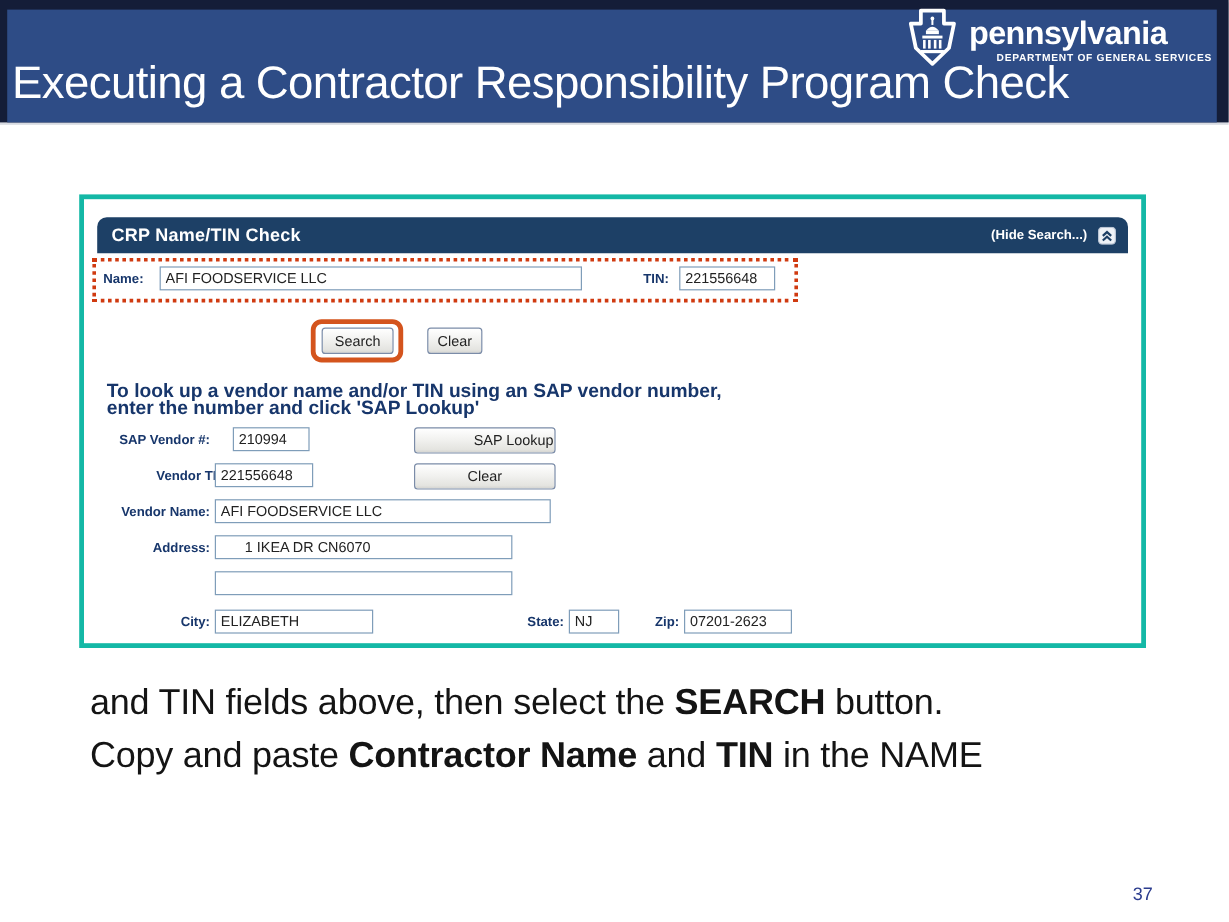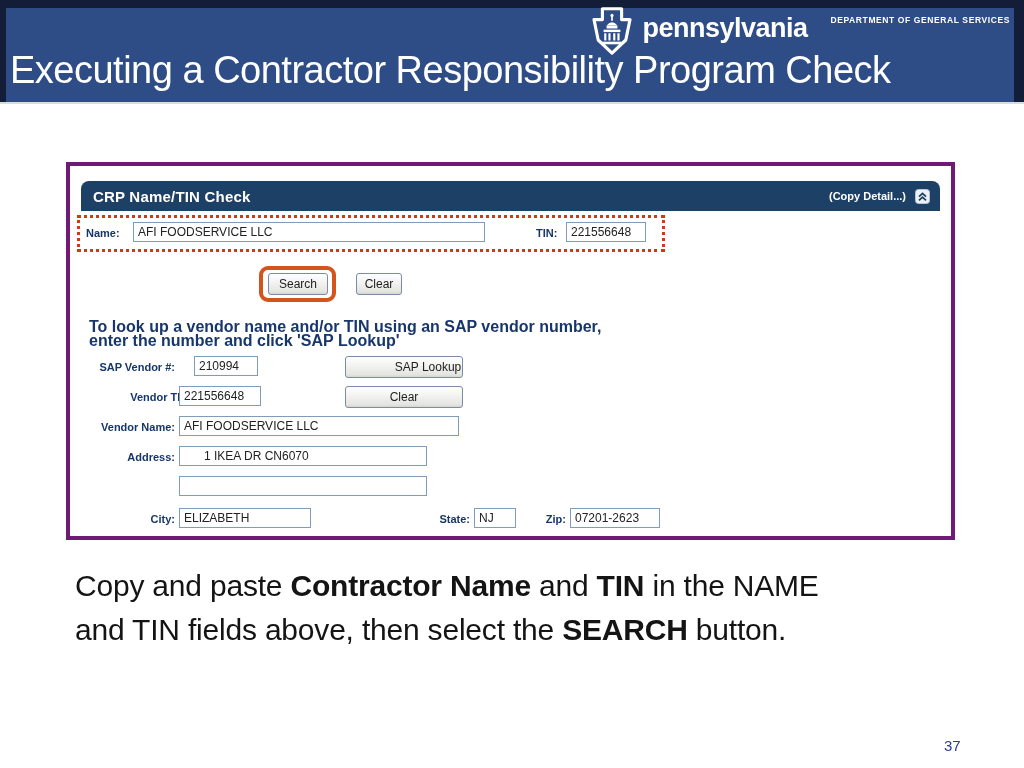--- a/index.html
+++ b/index.html
@@ -17,27 +17,27 @@
     position:absolute;left:6px;right:10px;top:8px;bottom:0;
     background:#2e4c86;
   }
   .slide-title{
     position:absolute;left:4px;top:38px;
     font-size:38px;line-height:48px;color:#ffffff;
     letter-spacing:-0.5px;white-space:nowrap;font-weight:500;
   }
   .logo{position:absolute;top:-4px;right:4px;display:flex;align-items:flex-start;}
   .logo-icon{display:block;margin-right:6px;}
-  .logo-text{display:flex;flex-direction:row;margin-top:10px;}
+  .logo-text{display:flex;flex-direction:column;margin-top:10px;}
   .logo-name{font-size:27px;font-weight:bold;color:#ffffff;line-height:28px;letter-spacing:-0.5px;}
   .logo-dept{font-size:8.5px;font-weight:bold;color:#ffffff;letter-spacing:0.6px;margin-top:1px;margin-left:23px;}
   
   .panel{
     position:absolute;left:66px;top:162px;width:881px;height:370px;
-    border:4px solid #701a75;background:#ffffff;
+    border:4px solid #14b8a6;background:#ffffff;
   }
   .panel-titlebar{
     position:absolute;left:11px;right:11px;top:15px;height:30px;
     background:#1d4066;border-radius:8px 8px 0 0;
     display:flex;align-items:center;justify-content:space-between;
     padding:0 10px 0 12px;box-sizing:border-box;
   }
   .panel-title{font-size:15px;font-weight:bold;color:#ffffff;letter-spacing:0.2px;}
   .titlebar-right{display:flex;align-items:center;gap:9px;}
   .hide-detail{font-size:11px;font-weight:bold;color:#ffffff;cursor:pointer;}
@@ -110,21 +110,21 @@
       </span>
     </div>
   </div>
 </div>
 
 <div class="panel">
 
   <div class="panel-titlebar">
     <span class="panel-title">CRP Name/TIN Check</span>
     <span class="titlebar-right">
-      <span class="hide-detail">(Copy Detail...)</span>
+      <span class="hide-detail">(Hide Search...)</span>
       <span class="collapse-btn">
         <svg width="15" height="15" viewBox="0 0 15 15">
           <rect x="0.5" y="0.5" width="14" height="14" rx="3" fill="#eef2f7" stroke="#b9c4d4"></rect>
           <polyline points="4,7.6 7.5,4.4 11,7.6" fill="none" stroke="#1d4066" stroke-width="1.8"></polyline>
           <polyline points="4,11.4 7.5,8.2 11,11.4" fill="none" stroke="#1d4066" stroke-width="1.8"></polyline>
         </svg>
       </span>
     </span>
   </div>
 
@@ -161,17 +161,17 @@
 
   <span class="form-label ra" style="left:0;top:347px;width:105px;">City:</span>
   <input class="txt" style="left: 109px; top: 342px; width: 132px;" value="ELIZABETH">
   <span class="form-label ra" style="left:330px;top:347px;width:70px;">State:</span>
   <input class="txt" style="left: 404px; top: 342px; width: 42px;" value="NJ">
   <span class="form-label ra" style="left:440px;top:347px;width:56px;">Zip:</span>
   <input class="txt" style="left: 500px; top: 342px; width: 90px;" value="07201-2623">
 </div>
 
 <div class="caption">
+  <div class="caption-line"><span>and TIN fields above, then select the </span><b>SEARCH</b><span> button.</span></div>
   <div class="caption-line"><span>Copy and paste </span><b>Contractor Name</b><span> and </span><b>TIN</b><span> in the NAME</span></div>
-  <div class="caption-line"><span>and TIN fields above, then select the </span><b>SEARCH</b><span> button.</span></div>
 </div>
 
 <div class="page-number">37</div>
 
 </body></html>

